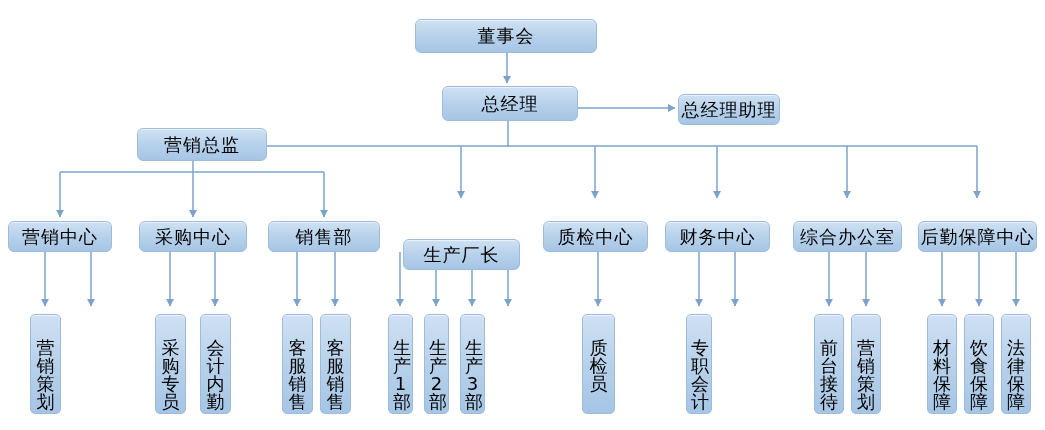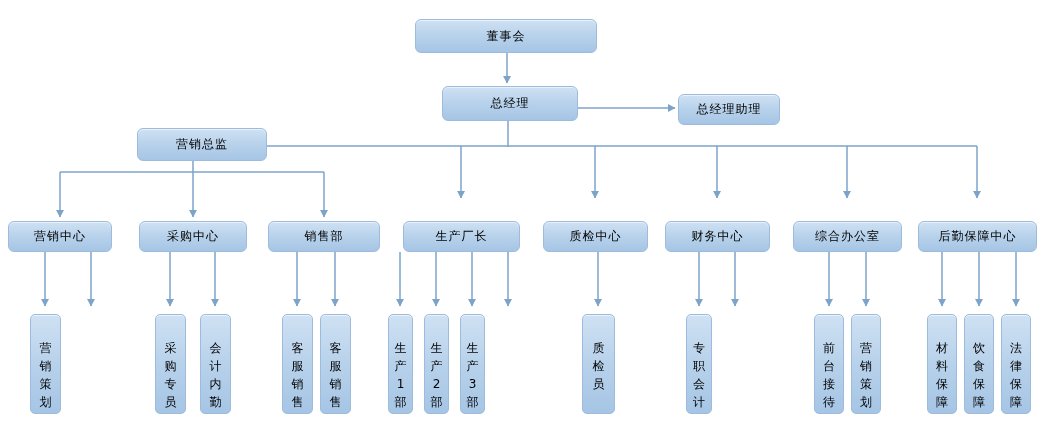--- a/index.html
+++ b/index.html
@@ -14,21 +14,21 @@
   .box {
     position: absolute;
     box-sizing: border-box;
     border: 1px solid #9dbcdd;
     border-radius: 6px;
     background: linear-gradient(180deg, #cfe1f3 0%, #b5d0ea 55%, #a6c5e5 100%);
     box-shadow: inset 0 1px 0 rgba(255,255,255,0.55);
     display: flex;
     align-items: center;
     justify-content: center;
-    font-size: 12px;
+    font-size: 18px;
     color: #000000;
     letter-spacing: 1px;
   }
   .box.vertical {
     display: block;
     text-align: center;
     padding: 24px 4px;
     line-height: 18px;
     word-break: break-all;
     letter-spacing: 0;
@@ -86,21 +86,21 @@
         <line x1="1016" y1="252" x2="1016" y2="306" stroke="#7da3c8" stroke-width="1.5" marker-end="url(#arrowhead)"></line>
       </g>
   </svg>
 <div class="box" style="left: 415px; top: 19px; width: 182px; height: 34px;">董事会</div>
     <div class="box" style="left: 442px; top: 86px; width: 136px; height: 35px;">总经理</div>
     <div class="box" style="left: 678px; top: 94px; width: 102px; height: 31px;">总经理助理</div>
     <div class="box" style="left: 137px; top: 128px; width: 130px; height: 33px;">营销总监</div>
     <div class="box" style="left: 8px; top: 221px; width: 104px; height: 31px;">营销中心</div>
     <div class="box" style="left: 139px; top: 221px; width: 108px; height: 31px;">采购中心</div>
     <div class="box" style="left: 268px; top: 221px; width: 112px; height: 31px;">销售部</div>
-    <div class="box" style="left: 403px; top: 221px; width: 117px; height: 31px;">生产厂长</div>
+    <div class="box" style="left: 403px; top: 239px; width: 117px; height: 31px;">生产厂长</div>
     <div class="box" style="left: 543px; top: 221px; width: 105px; height: 31px;">质检中心</div>
     <div class="box" style="left: 665px; top: 221px; width: 105px; height: 31px;">财务中心</div>
     <div class="box" style="left: 793px; top: 221px; width: 109px; height: 31px;">综合办公室</div>
     <div class="box" style="left: 918px; top: 221px; width: 119px; height: 31px;">后勤保障中心</div>
     <div class="box vertical" style="left: 30px; top: 314px; width: 31px; height: 100px;">营销策划</div>
     <div class="box vertical" style="left: 155px; top: 314px; width: 31px; height: 100px;">采购专员</div>
     <div class="box vertical" style="left: 200px; top: 314px; width: 31px; height: 100px;">会计内勤</div>
     <div class="box vertical" style="left: 282px; top: 314px; width: 31px; height: 100px;">客服销售</div>
     <div class="box vertical" style="left: 320px; top: 314px; width: 31px; height: 100px;">客服销售</div>
     <div class="box vertical" style="left: 388px; top: 314px; width: 25px; height: 100px;">生产1部</div>

